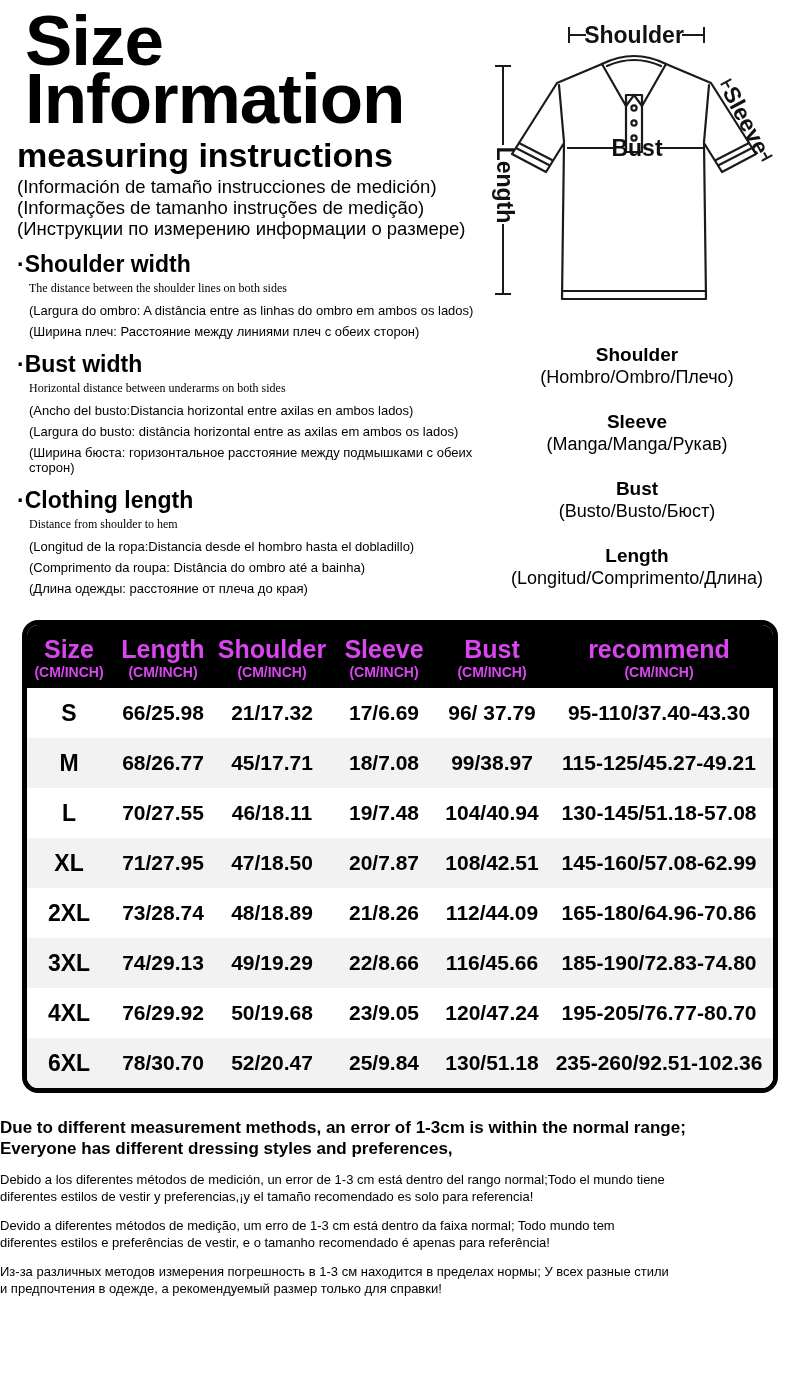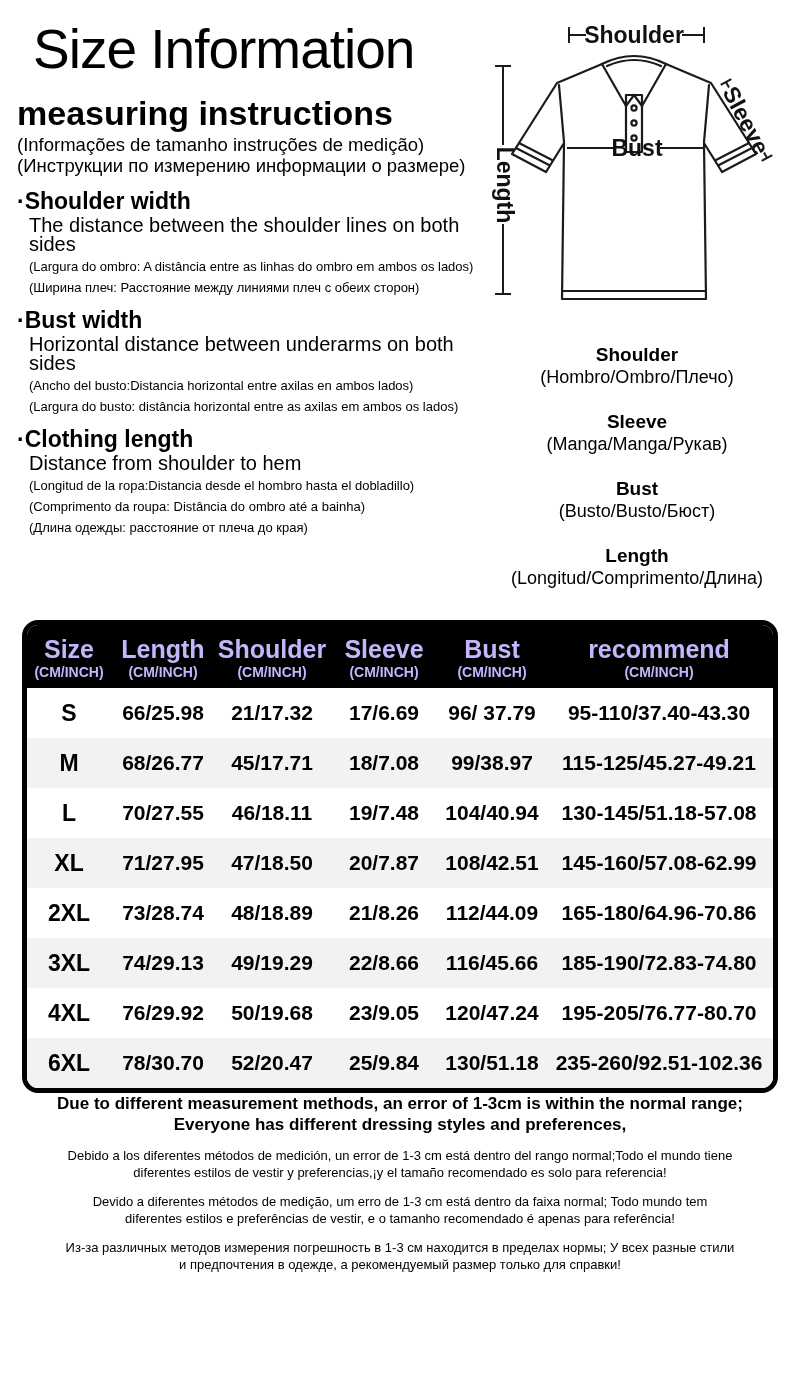--- a/index.html
+++ b/index.html
@@ -10,83 +10,85 @@
     font-family: "Liberation Sans", sans-serif;
     overflow: hidden;
   }
   .page { width: 800px; height: 1390px; background: #fff; overflow: hidden; }
 
   
   .top { display: flex; height: 612px; }
   .top-left { width: 474px; padding: 4px 0 0 17px; }
   .top-right { width: 326px; padding-top: 2px; }
 
-  .page-title { font-size: 55px; line-height: 58px; font-weight: normal; letter-spacing: -1px; margin: 16px; }
+  .page-title { font-size: 71px; line-height: 58px; font-weight: bold; letter-spacing: -1px; margin: 8px; }
   .page-subtitle { font-size: 34px; line-height: 38px; font-weight: bold; margin: 1px 0 2px 0; }
   .header-trans { font-size: 18.5px; line-height: 21px; }
 
   .section { margin-top: 13px; }
   .section-title { font-size: 23px; line-height: 25px; font-weight: bold; }
-  .section-desc { font-size: 20px; line-height: 19px; margin: 2px 0 5px 12px; }
+  .section-desc { font-size: 12px; line-height: 19px; margin: 2px 0 5px 12px; font-family: Liberation Serif, serif; }
   .section-trans { font-size: 13px; line-height: 15px; margin: 0 0 6px 12px; max-width: 448px; }
 
   .legend { text-align: center; margin-top: 2px; }
   .legend-item { margin-bottom: 23px; }
   .legend-name { font-size: 19px; font-weight: bold; line-height: 22px; }
   .legend-trans { font-size: 18px; line-height: 22px; }
 
   
   .table-wrap {
     margin: 8px 22px 0 22px;
     border: 5px solid #000000;
     border-radius: 16px;
     overflow: hidden;
   }
   table { width: 100%; border-collapse: collapse; table-layout: fixed; }
-  thead tr { background: #000000; color: #c4b5fd; }
+  thead tr { background: #000000; color: #d946ef; }
   th { padding: 11px 0 8px 0; font-weight: bold; }
   .col-label { font-size: 25px; line-height: 27px; }
   .col-unit { font-size: 14px; line-height: 16px; margin-top: 1px; }
   tbody td {
     height: 50px; text-align: center; vertical-align: middle;
     font-size: 21px; font-weight: bold; white-space: nowrap;
   }
   tbody td.size-col { font-size: 23px; }
   tbody tr:nth-child(even) { background: #f2f2f2; }
   tbody tr:nth-child(odd) { background: #ffffff; }
 
   
-  .footer { text-align: center; }
+  .footer { margin-top: 24px; }
   .footer-en { font-size: 17px; font-weight: bold; line-height: 21px; }
   .footer-block { font-size: 13px; line-height: 16.5px; margin-top: 13px; }
 </style>
 </head>
 <body>
 
 <div class="page">
 
   <div class="top">
     <div class="top-left">
       <h1 class="page-title">Size Information</h1>
       <h2 class="page-subtitle">measuring instructions</h2>
+      <div class="header-trans">(Información de tamaño instrucciones de medición)</div>
       <div class="header-trans">(Informações de tamanho instruções de medição)</div>
       <div class="header-trans">(Инструкции по измерению информации о размере)</div>
 
       <div class="section">
         <div class="section-title">·Shoulder width</div>
         <div class="section-desc">The distance between the shoulder lines on both sides</div>
         <div class="section-trans">(Largura do ombro: A distância entre as linhas do ombro em ambos os lados)</div>
         <div class="section-trans">(Ширина плеч: Расстояние между линиями плеч с обеих сторон)</div>
       </div>
 
       <div class="section">
         <div class="section-title">·Bust width</div>
         <div class="section-desc">Horizontal distance between underarms on both sides</div>
         <div class="section-trans">(Ancho del busto:Distancia horizontal entre axilas en ambos lados)</div>
         <div class="section-trans">(Largura do busto: distância horizontal entre as axilas em ambos os lados)</div>
+        <div class="section-trans">(Ширина бюста: горизонтальное расстояние между подмышками с обеих сторон)</div>
       </div>
 
       <div class="section">
         <div class="section-title">·Clothing length</div>
         <div class="section-desc">Distance from shoulder to hem</div>
         <div class="section-trans">(Longitud de la ropa:Distancia desde el hombro hasta el dobladillo)</div>
         <div class="section-trans">(Comprimento da roupa: Distância do ombro até a bainha)</div>
         <div class="section-trans">(Длина одежды: расстояние от плеча до края)</div>
       </div>
     </div>

